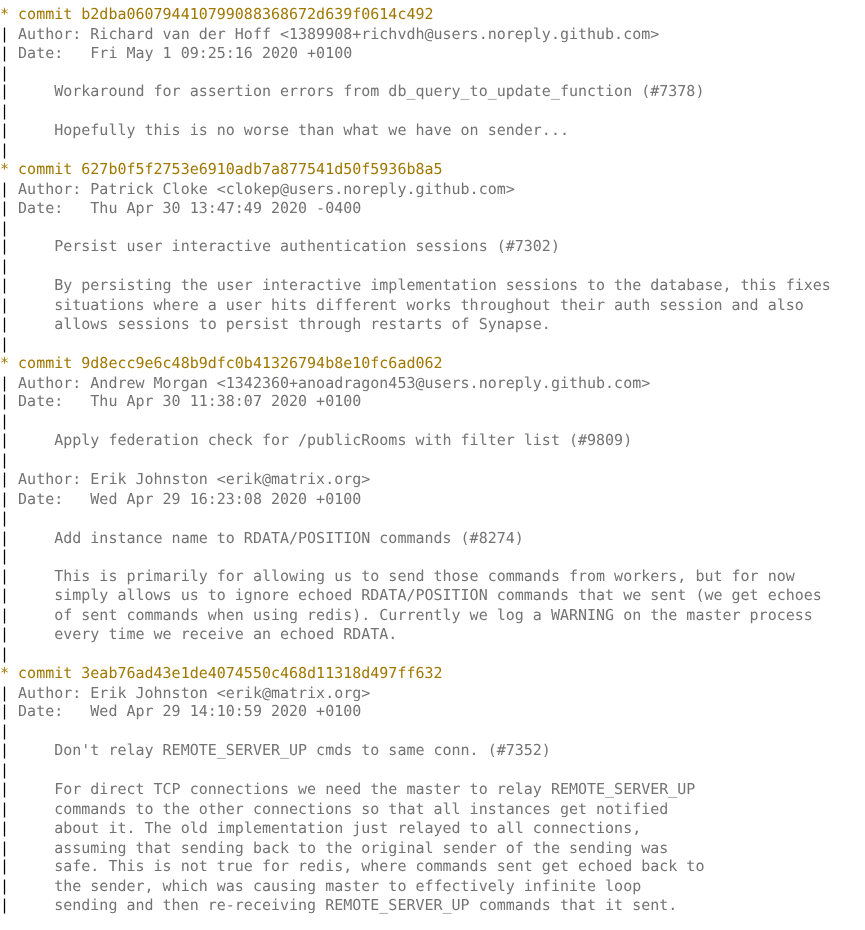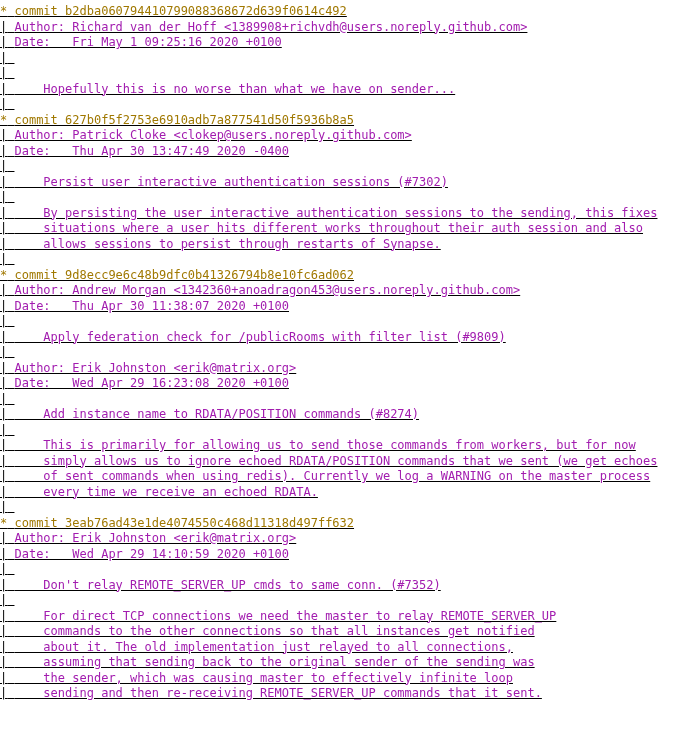--- a/index.html
+++ b/index.html
@@ -16,53 +16,53 @@
     line-height: 15.5px;
     color: #000000;
   }
   #log {
     padding: 4px 0 0 0;
   }
   .line {
     white-space: pre;
     height: 15.5px;
     display: block;
-    text-decoration: underline;
   }
   .gutter {
     color: #000000;
   }
   .star {
     color: #a07800;
   }
   .commit {
     color: #a07800;
   }
   .txt {
-    color: #a21caf;
+    color: #737373;
   }
 </style>
 </head>
 <body>
 
 <div id="log">
     <div class="line"><span class="star">*</span><span> </span><span class="commit">commit b2dba060794410799088368672d639f0614c492</span></div>
     <div class="line"><span class="gutter">|</span><span> </span><span class="txt">Author: Richard van der Hoff &lt;1389908+richvdh@users.noreply.github.com&gt;</span></div>
     <div class="line"><span class="gutter">|</span><span> </span><span class="txt">Date:   Fri May 1 09:25:16 2020 +0100</span></div>
     <div class="line"><span class="gutter">|</span><span> </span><span class="txt"></span></div>
+    <div class="line"><span class="gutter">|</span><span> </span><span class="txt">    Workaround for assertion errors from db_query_to_update_function (#7378)</span></div>
     <div class="line"><span class="gutter">|</span><span> </span><span class="txt"></span></div>
     <div class="line"><span class="gutter">|</span><span> </span><span class="txt">    Hopefully this is no worse than what we have on sender...</span></div>
     <div class="line"><span class="gutter">|</span><span> </span><span class="txt"></span></div>
     <div class="line"><span class="star">*</span><span> </span><span class="commit">commit 627b0f5f2753e6910adb7a877541d50f5936b8a5</span></div>
     <div class="line"><span class="gutter">|</span><span> </span><span class="txt">Author: Patrick Cloke &lt;clokep@users.noreply.github.com&gt;</span></div>
     <div class="line"><span class="gutter">|</span><span> </span><span class="txt">Date:   Thu Apr 30 13:47:49 2020 -0400</span></div>
     <div class="line"><span class="gutter">|</span><span> </span><span class="txt"></span></div>
     <div class="line"><span class="gutter">|</span><span> </span><span class="txt">    Persist user interactive authentication sessions (#7302)</span></div>
     <div class="line"><span class="gutter">|</span><span> </span><span class="txt"></span></div>
-    <div class="line"><span class="gutter">|</span><span> </span><span class="txt">    By persisting the user interactive authentication sessions to the sending, this fixes</span></div>
+    <div class="line"><span class="gutter">|</span><span> </span><span class="txt">    By persisting the user interactive implementation sessions to the database, this fixes</span></div>
     <div class="line"><span class="gutter">|</span><span> </span><span class="txt">    situations where a user hits different works throughout their auth session and also</span></div>
     <div class="line"><span class="gutter">|</span><span> </span><span class="txt">    allows sessions to persist through restarts of Synapse.</span></div>
     <div class="line"><span class="gutter">|</span><span> </span><span class="txt"></span></div>
     <div class="line"><span class="star">*</span><span> </span><span class="commit">commit 9d8ecc9e6c48b9dfc0b41326794b8e10fc6ad062</span></div>
     <div class="line"><span class="gutter">|</span><span> </span><span class="txt">Author: Andrew Morgan &lt;1342360+anoadragon453@users.noreply.github.com&gt;</span></div>
     <div class="line"><span class="gutter">|</span><span> </span><span class="txt">Date:   Thu Apr 30 11:38:07 2020 +0100</span></div>
     <div class="line"><span class="gutter">|</span><span> </span><span class="txt"></span></div>
     <div class="line"><span class="gutter">|</span><span> </span><span class="txt">    Apply federation check for /publicRooms with filter list (#9809)</span></div>
     <div class="line"><span class="gutter">|</span><span> </span><span class="txt"></span></div>
     <div class="line"><span class="gutter">|</span><span> </span><span class="txt">Author: Erik Johnston &lt;erik@matrix.org&gt;</span></div>
@@ -78,15 +78,16 @@
     <div class="line"><span class="star">*</span><span> </span><span class="commit">commit 3eab76ad43e1de4074550c468d11318d497ff632</span></div>
     <div class="line"><span class="gutter">|</span><span> </span><span class="txt">Author: Erik Johnston &lt;erik@matrix.org&gt;</span></div>
     <div class="line"><span class="gutter">|</span><span> </span><span class="txt">Date:   Wed Apr 29 14:10:59 2020 +0100</span></div>
     <div class="line"><span class="gutter">|</span><span> </span><span class="txt"></span></div>
     <div class="line"><span class="gutter">|</span><span> </span><span class="txt">    Don't relay REMOTE_SERVER_UP cmds to same conn. (#7352)</span></div>
     <div class="line"><span class="gutter">|</span><span> </span><span class="txt"></span></div>
     <div class="line"><span class="gutter">|</span><span> </span><span class="txt">    For direct TCP connections we need the master to relay REMOTE_SERVER_UP</span></div>
     <div class="line"><span class="gutter">|</span><span> </span><span class="txt">    commands to the other connections so that all instances get notified</span></div>
     <div class="line"><span class="gutter">|</span><span> </span><span class="txt">    about it. The old implementation just relayed to all connections,</span></div>
     <div class="line"><span class="gutter">|</span><span> </span><span class="txt">    assuming that sending back to the original sender of the sending was</span></div>
+    <div class="line"><span class="gutter">|</span><span> </span><span class="txt">    safe. This is not true for redis, where commands sent get echoed back to</span></div>
     <div class="line"><span class="gutter">|</span><span> </span><span class="txt">    the sender, which was causing master to effectively infinite loop</span></div>
     <div class="line"><span class="gutter">|</span><span> </span><span class="txt">    sending and then re-receiving REMOTE_SERVER_UP commands that it sent.</span></div>
   </div>
 
 </body></html>

